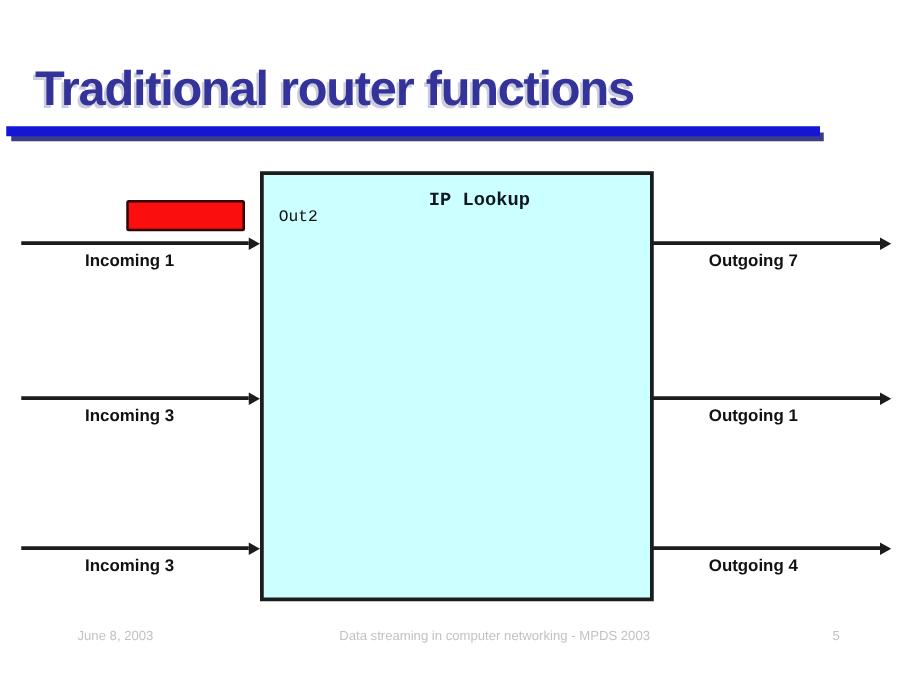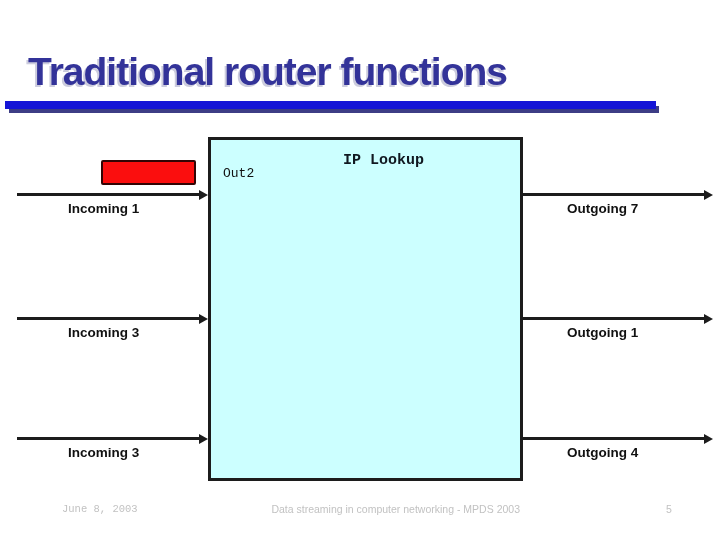--- a/index.html
+++ b/index.html
@@ -106,21 +106,21 @@
   .flow.out .line  { left: 522px; width: 183px; }
   .flow.out .arrow { left: 704px; }
   .flow.out .label { left: 567px; }
   .footer-item {
     position: absolute;
     top: 503px;
     font-size: 10.5px;
     color: var(--footer-color, #c2c2c2);
     white-space: nowrap;
   }
-  .footer-date { left: 62px; font-family: Liberation Mono, monospace; }
+  .footer-date { left: 62px; }
   .footer-center { left: 240px; width: 280px; text-align: right; }
   .footer-page { left: 666px; }
 </style>
 </head>
 <body>
 
 <div class="slide">
 
   <div class="title">Traditional router functions</div>
 

